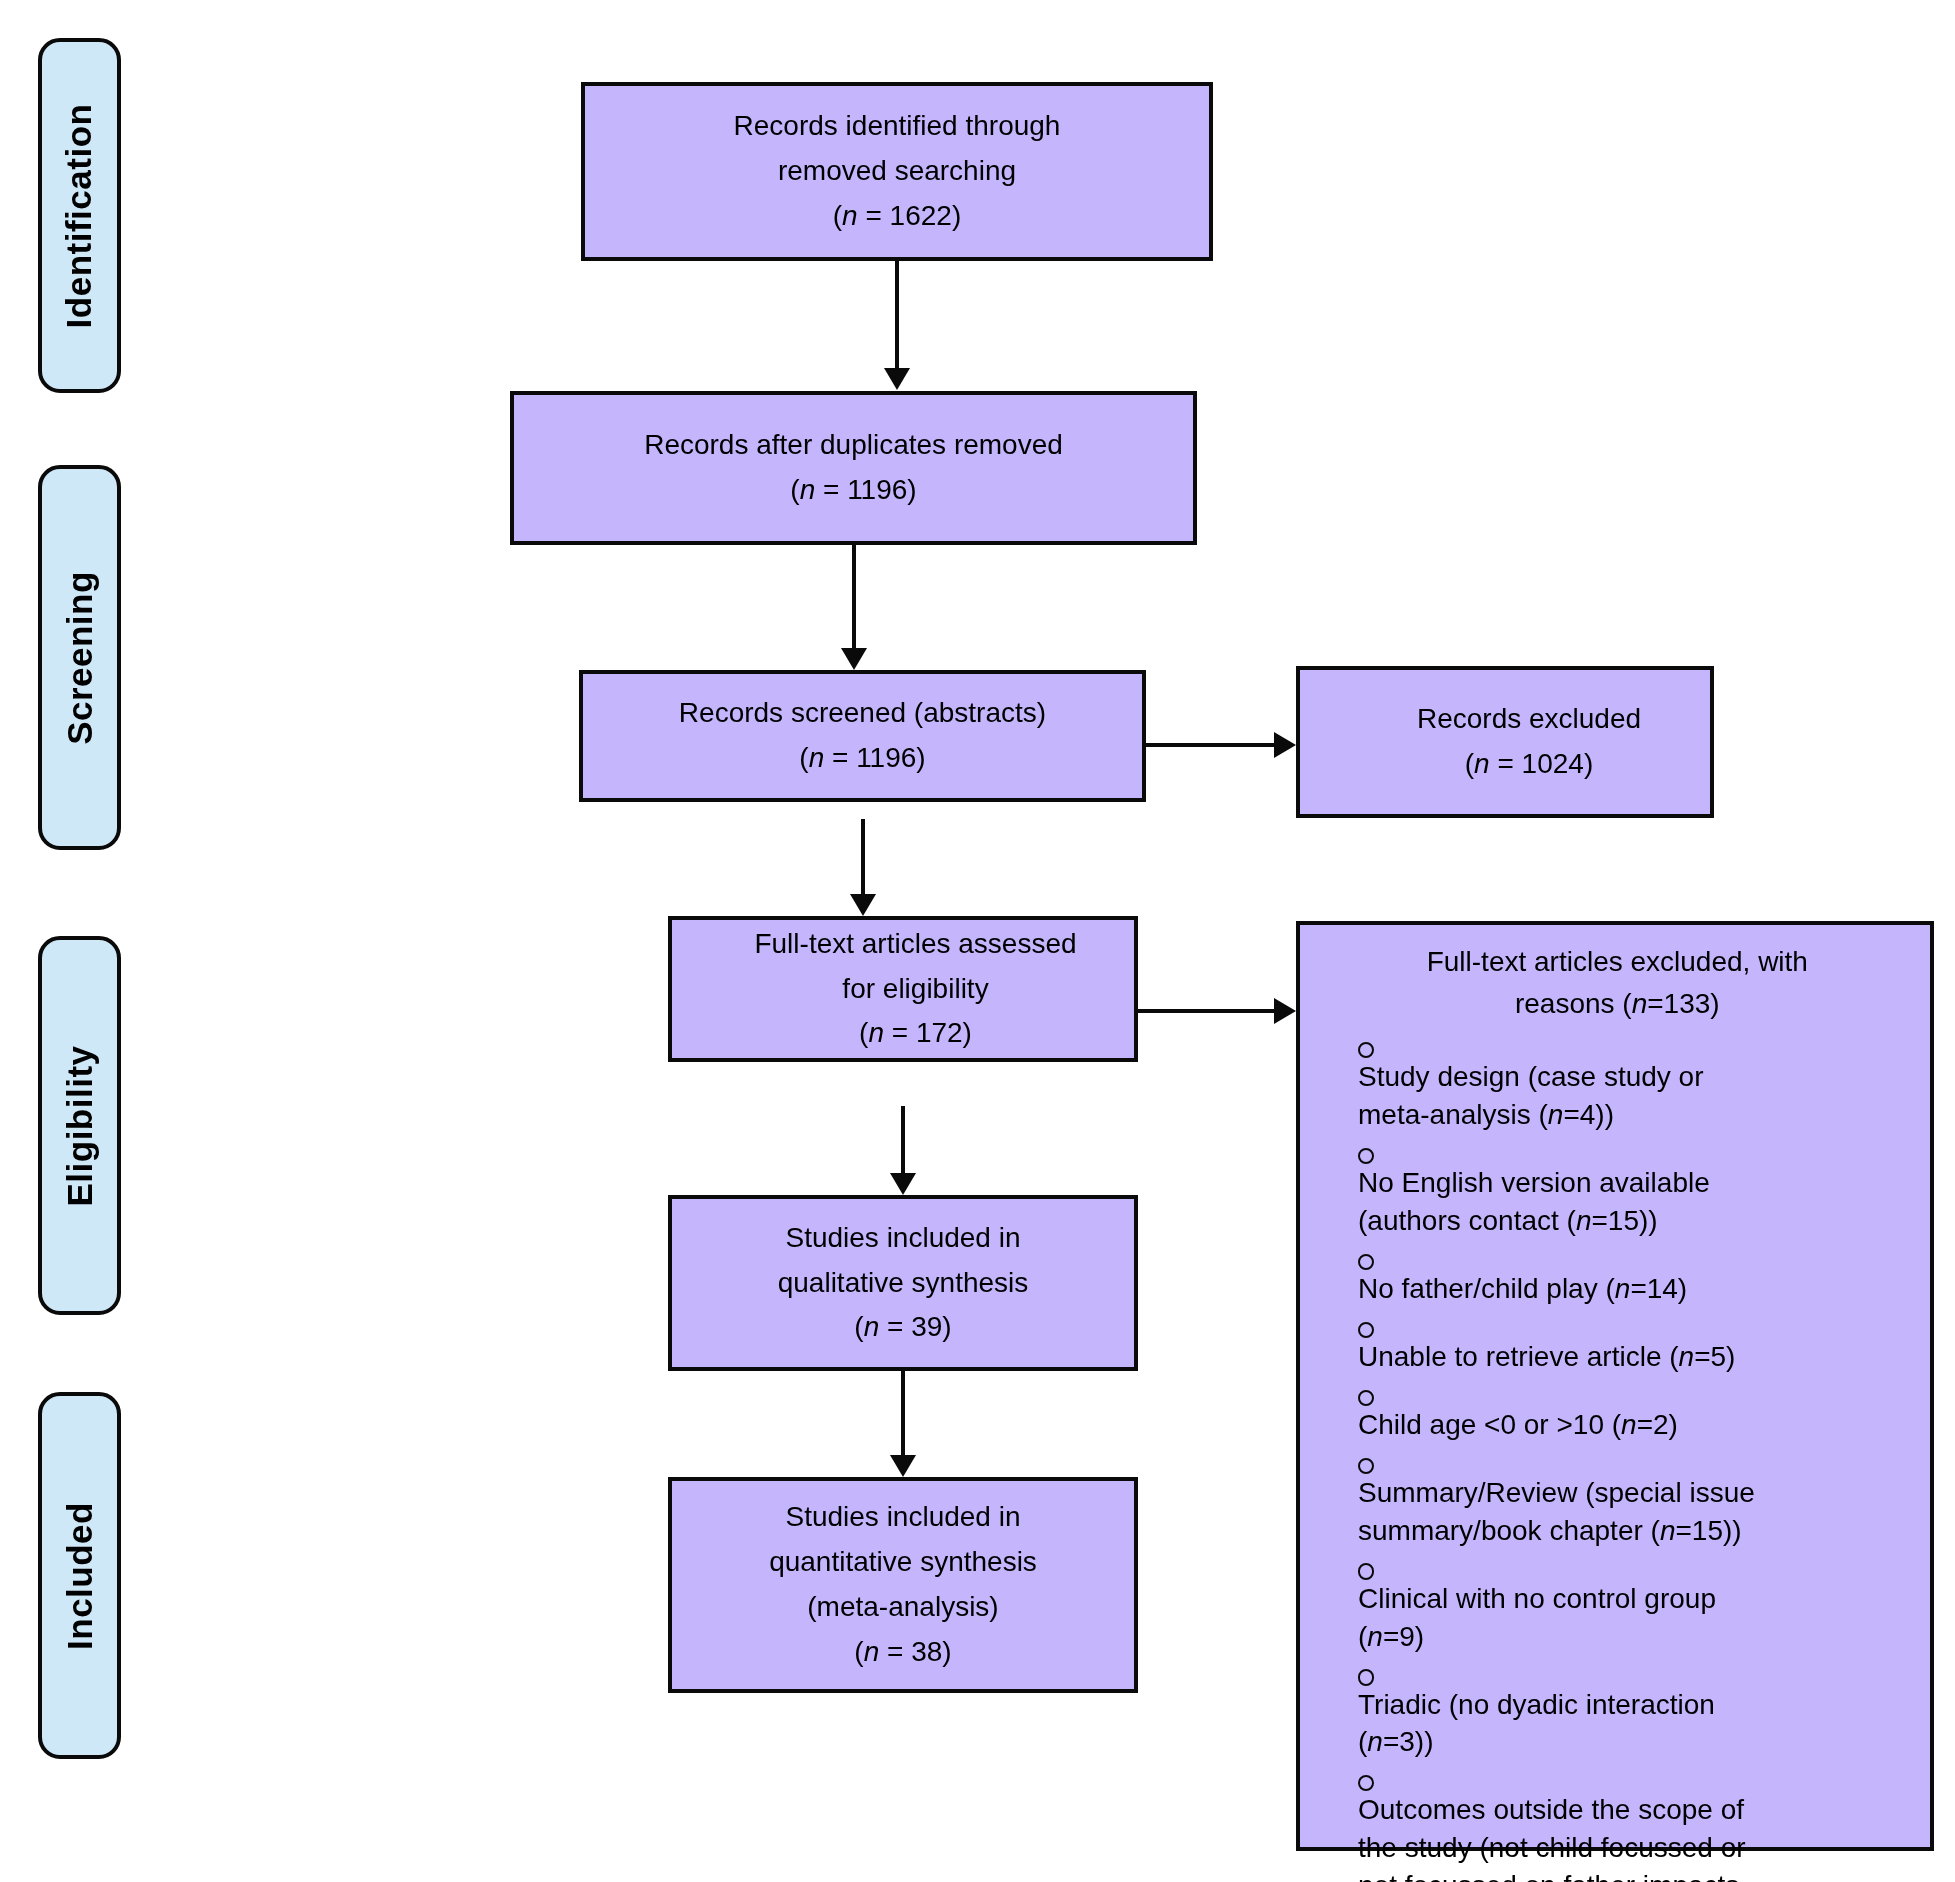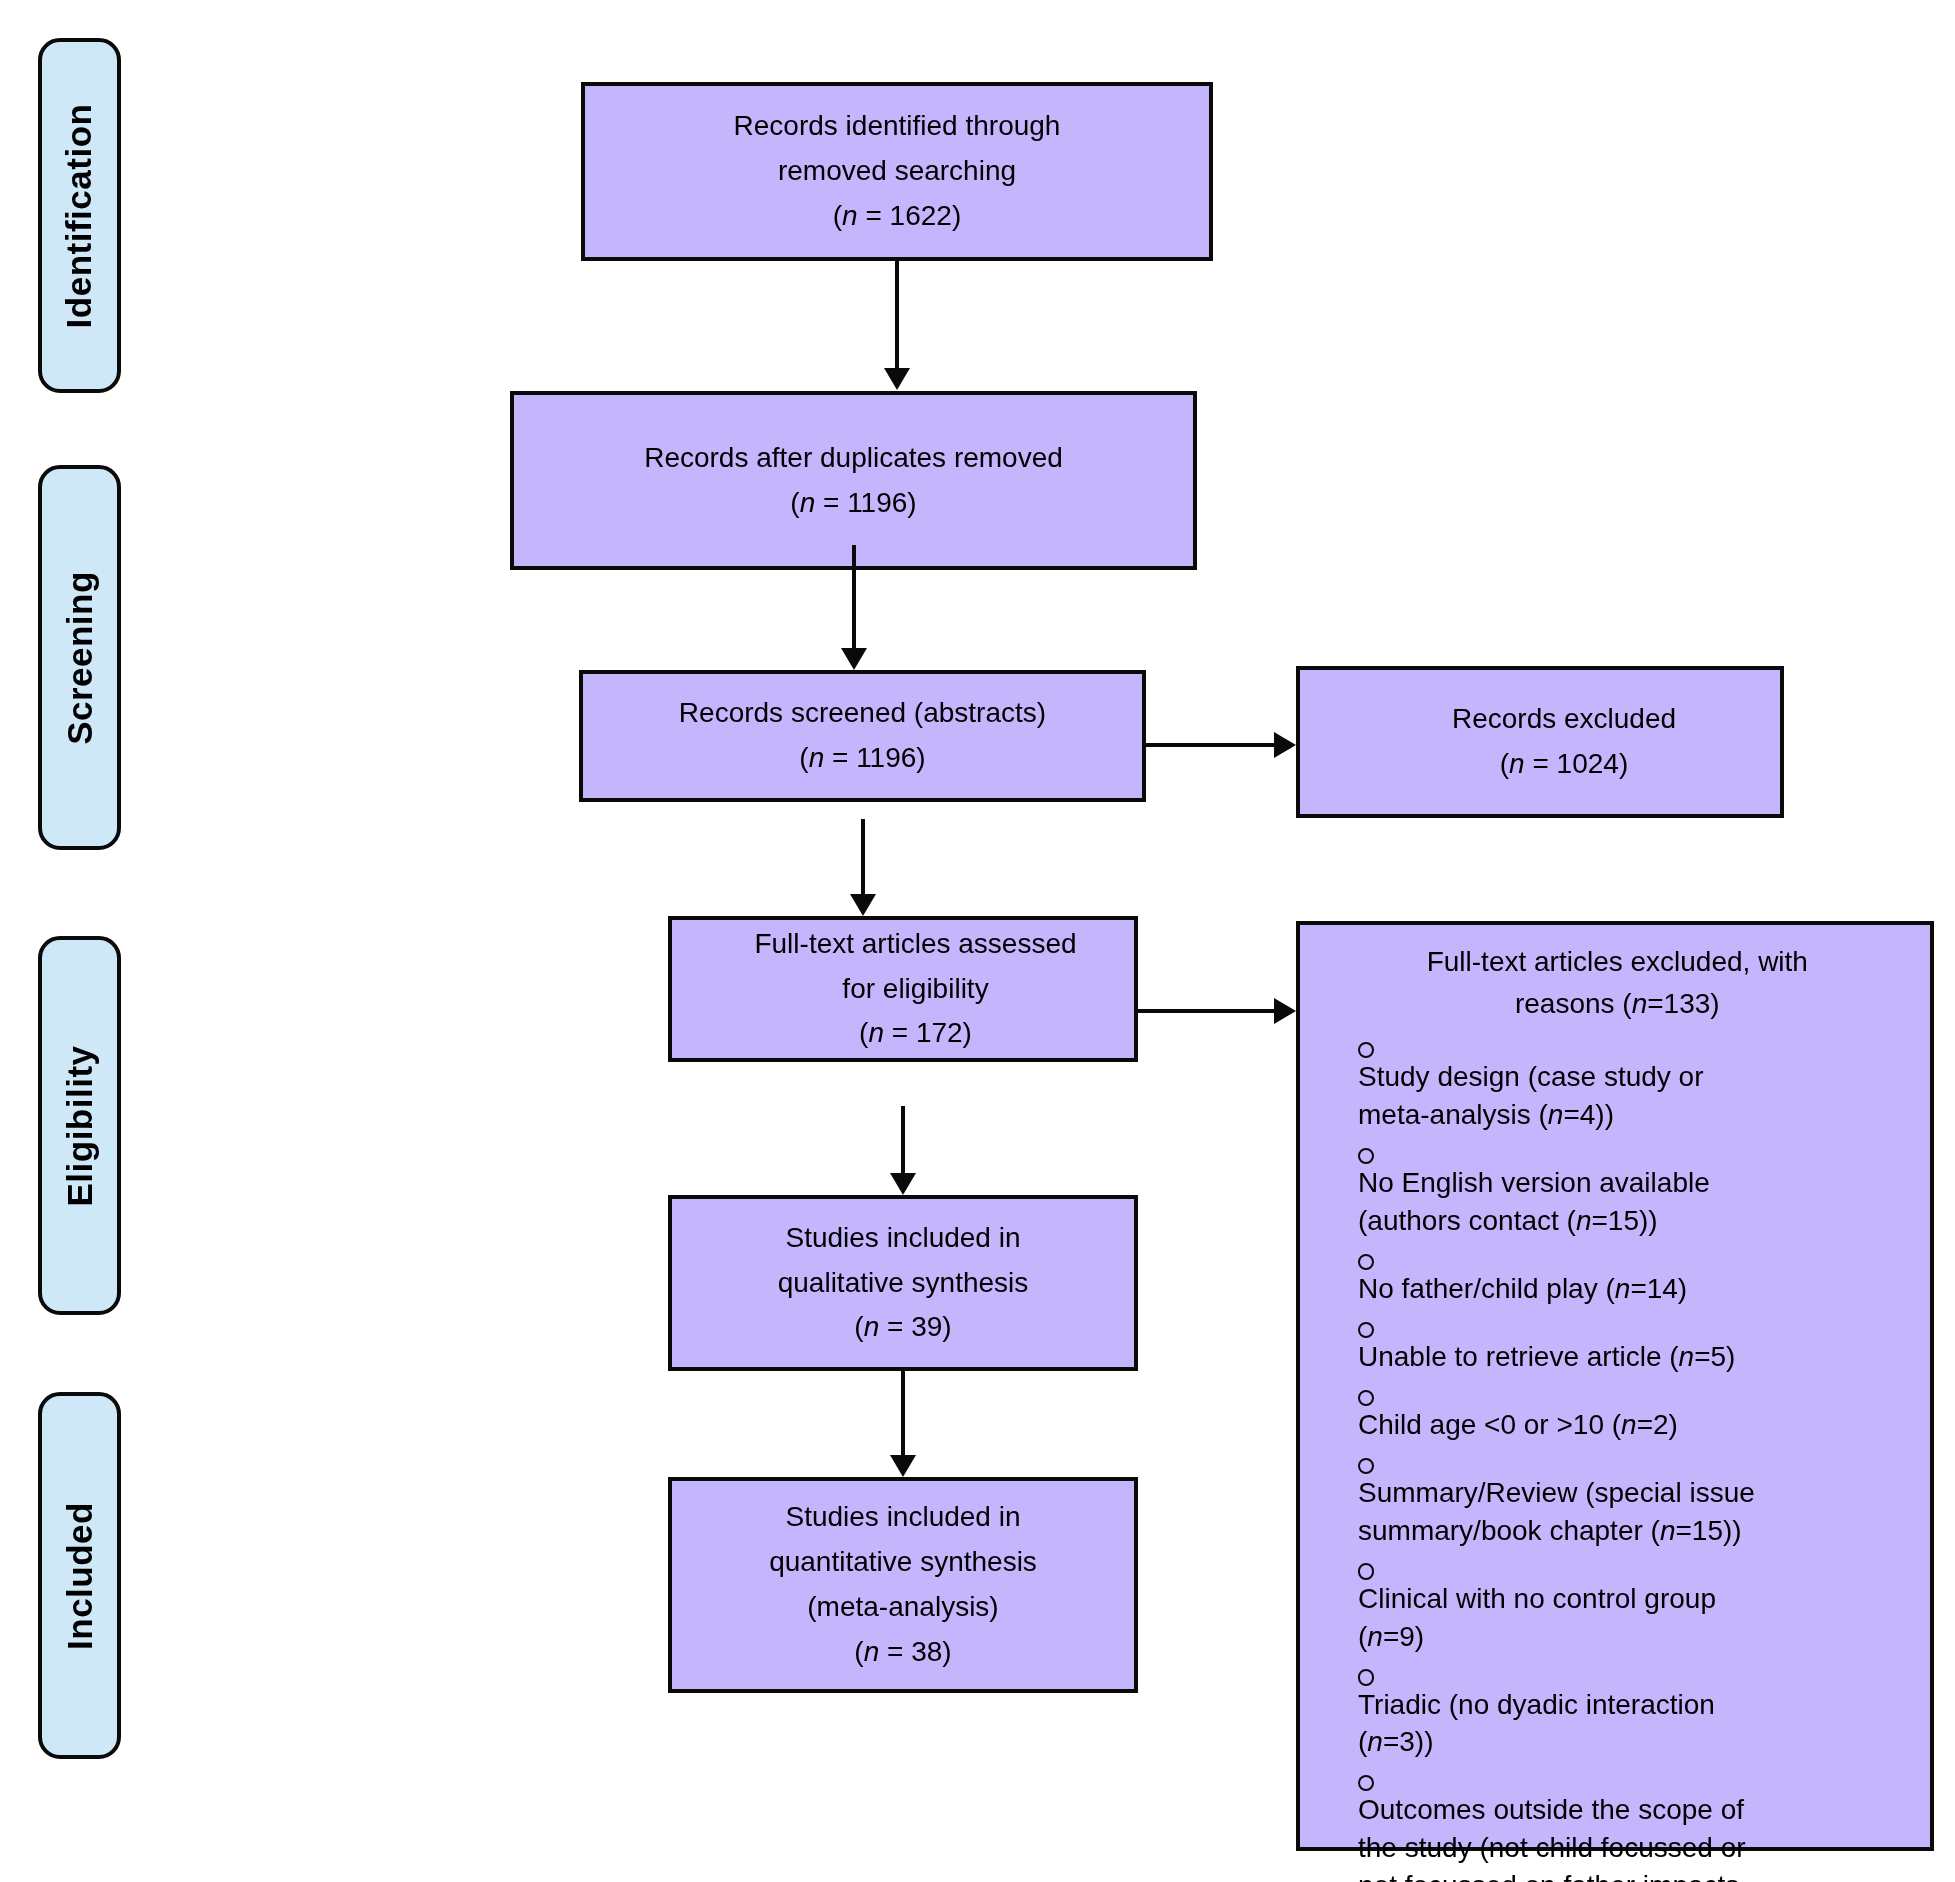--- a/index.html
+++ b/index.html
@@ -98,31 +98,31 @@
   <div class="stage" style="top:1392px;height:367px;">
     <span class="vlabel">Included</span>
   </div>
 
   <div class="fbox" style="left:581px;top:82px;width:632px;height:179px;">
     <div class="ln">Records identified through</div>
     <div class="ln">removed searching</div>
     <div class="ln">(<i>n</i> = 1622)</div>
   </div>
 
-  <div class="fbox" style="left:510px;top:391px;width:687px;height:179px;">
+  <div class="fbox" style="left:510px;top:391px;width:687px;height:154px;">
     <div class="ln">Records after duplicates removed</div>
     <div class="ln">(<i>n</i> = 1196)</div>
   </div>
 
   <div class="fbox" style="left:579px;top:670px;width:567px;height:132px;">
     <div class="ln">Records screened (abstracts)</div>
     <div class="ln">(<i>n</i> = 1196)</div>
   </div>
 
-  <div class="fbox" style="left:1296px;top:666px;width:488px;height:152px;padding-left:48px;">
+  <div class="fbox" style="left:1296px;top:666px;width:418px;height:152px;padding-left:48px;">
     <div class="ln">Records excluded</div>
     <div class="ln">(<i>n</i> = 1024)</div>
   </div>
 
   <div class="fbox" style="left:668px;top:916px;width:470px;height:146px;padding-left:25px;">
     <div class="ln">Full-text articles assessed</div>
     <div class="ln">for eligibility</div>
     <div class="ln">(<i>n</i> = 172)</div>
   </div>
 

